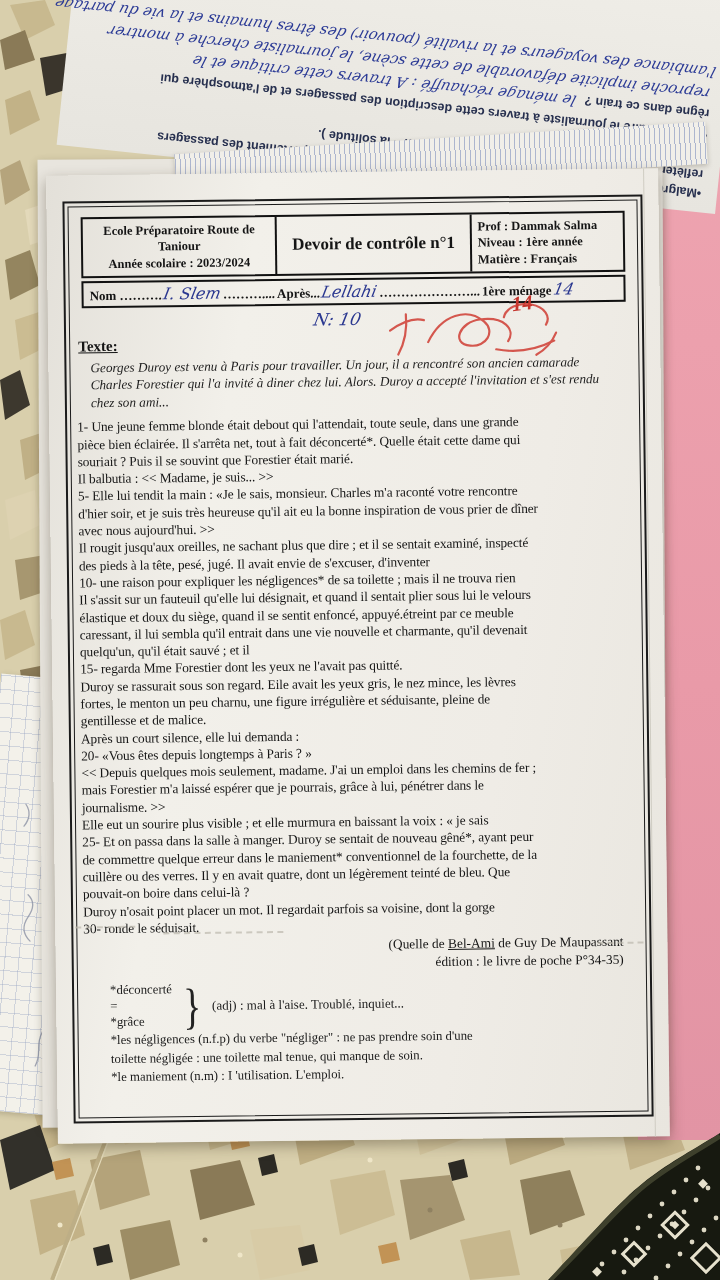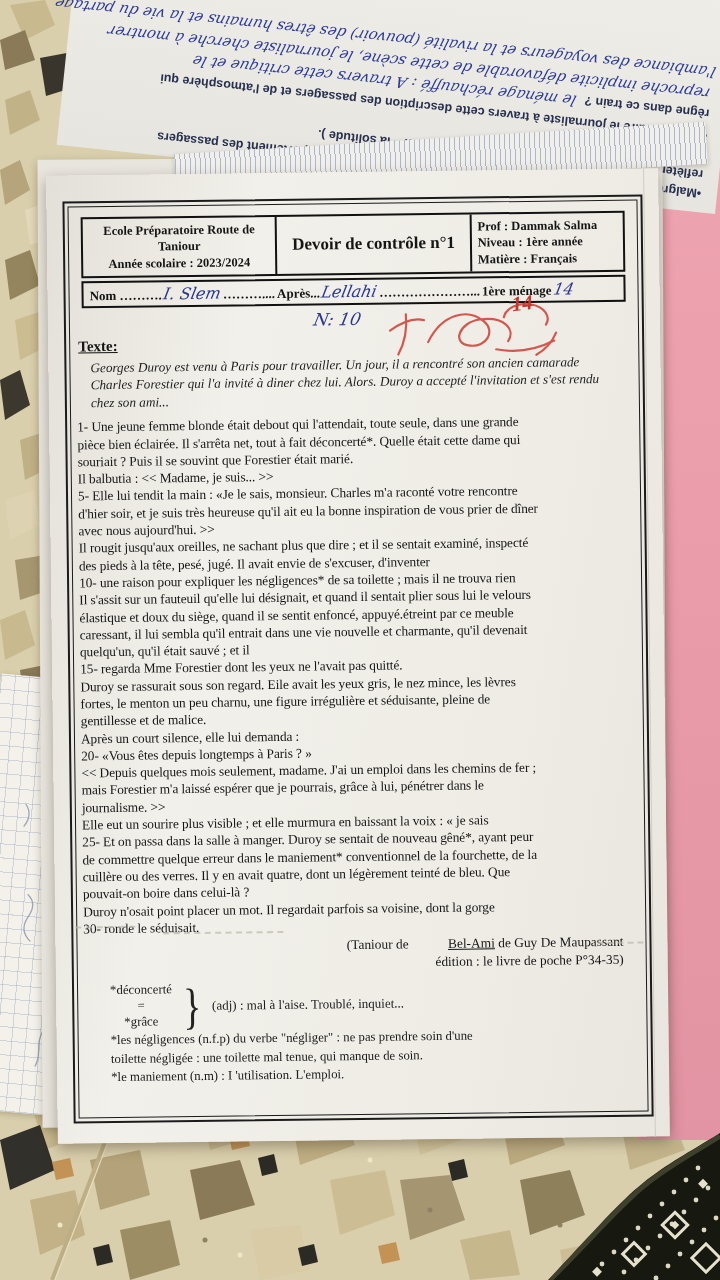--- a/index.html
+++ b/index.html
@@ -71,25 +71,25 @@
     font-size:21px;font-weight:bold;font-style:italic;transform:rotate(-6deg);}
   
   .texte-label{font-weight:bold;text-decoration:underline;font-size:15px;
     margin:2px 0 4px 2px;color:#151515;}
   .intro{font-style:italic;font-size:13.2px;line-height:17.5px;
     margin-left:14px;color:#1d1d1d;white-space:nowrap;}
   .bodytxt{margin-top:7px;font-size:13.4px;line-height:17.3px;color:#161616;
     white-space:nowrap;letter-spacing:-.1px;}
   .citation{text-align:right;font-size:13.4px;line-height:18px;
     padding-right:16px;margin-top:2px;color:#161616;}
-  .citation .book{text-decoration:underline;margin-left:36px;}
+  .citation .book{text-decoration:underline;}
   
   .footnotes{margin-top:8px;font-size:12.8px;color:#1a1a1a;}
   .fn-brace-row{display:flex;align-items:center;gap:8px;margin-left:26px;}
-  .fn-terms{text-align:center;line-height:1.25;}
+  .fn-terms{text-align:left;line-height:1.25;}
   .fn-brace{font-size:50px;font-weight:300;transform:scaleX(.75);color:#222;
     line-height:.9;}
   .fn-def{font-size:13px;}
   .fn-line{margin-left:26px;line-height:1.45;white-space:nowrap;}
   .bleed-dash{position:absolute;border-top:2px dashed #bdb9ae;opacity:.7;}
   
   .fabric{position:absolute;left:548px;top:1128px;z-index:8;}
   .pencil{position:absolute;left:6px;top:8px;}
 </style>
 </head>
@@ -268,21 +268,21 @@
         <div>25- Et on passa dans la salle à manger. Duroy se sentait de nouveau gêné*, ayant peur</div>
         <div>de commettre quelque erreur dans le maniement* conventionnel de la fourchette, de la</div>
         <div>cuillère ou des verres. Il y en avait quatre, dont un légèrement teinté de bleu. Que</div>
         <div>pouvait-on boire dans celui-là ?</div>
         <div>Duroy n'osait point placer un mot. Il regardait parfois sa voisine, dont la gorge</div>
         <div>30- ronde le séduisait.</div>
       </div>
 
     <div class="citation">
       <div>
-        <span>(Taniour de </span><span class="book">Bel-Ami</span><span> de Guy De Maupassant</span>
+        <span>(Quelle de </span><span class="book">Bel-Ami</span><span> de Guy De Maupassant</span>
       </div>
       <div>édition : le livre de poche P°34-35)</div>
     </div>
 
     <div class="footnotes">
       <div class="fn-brace-row">
         <div class="fn-terms">
           <div>*déconcerté</div>
           <div>=</div>
           <div>*grâce</div>

